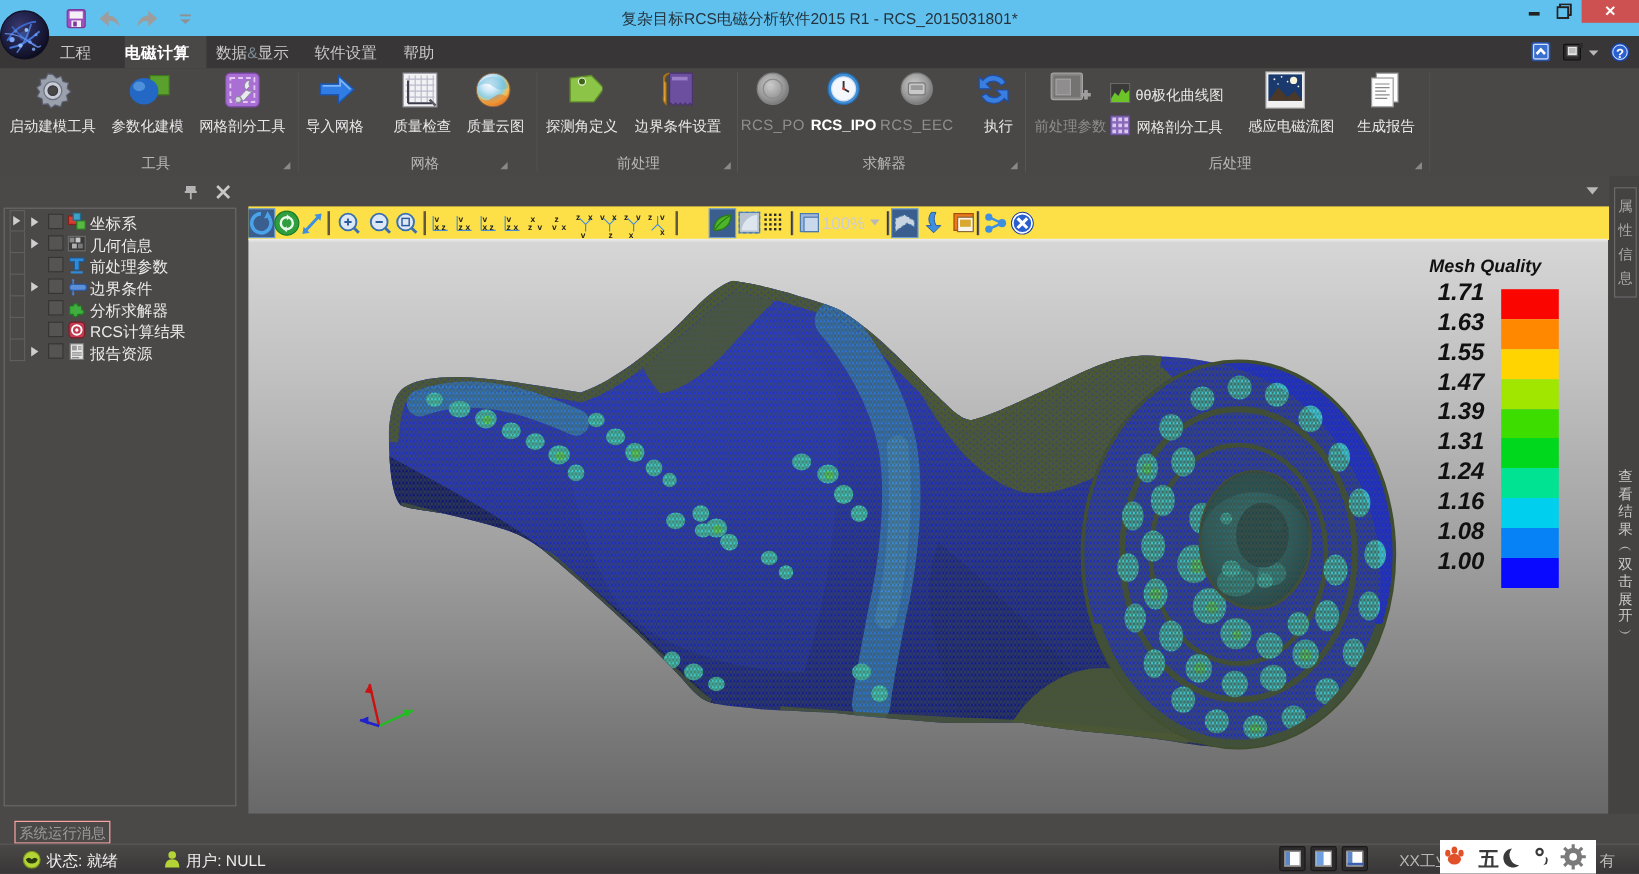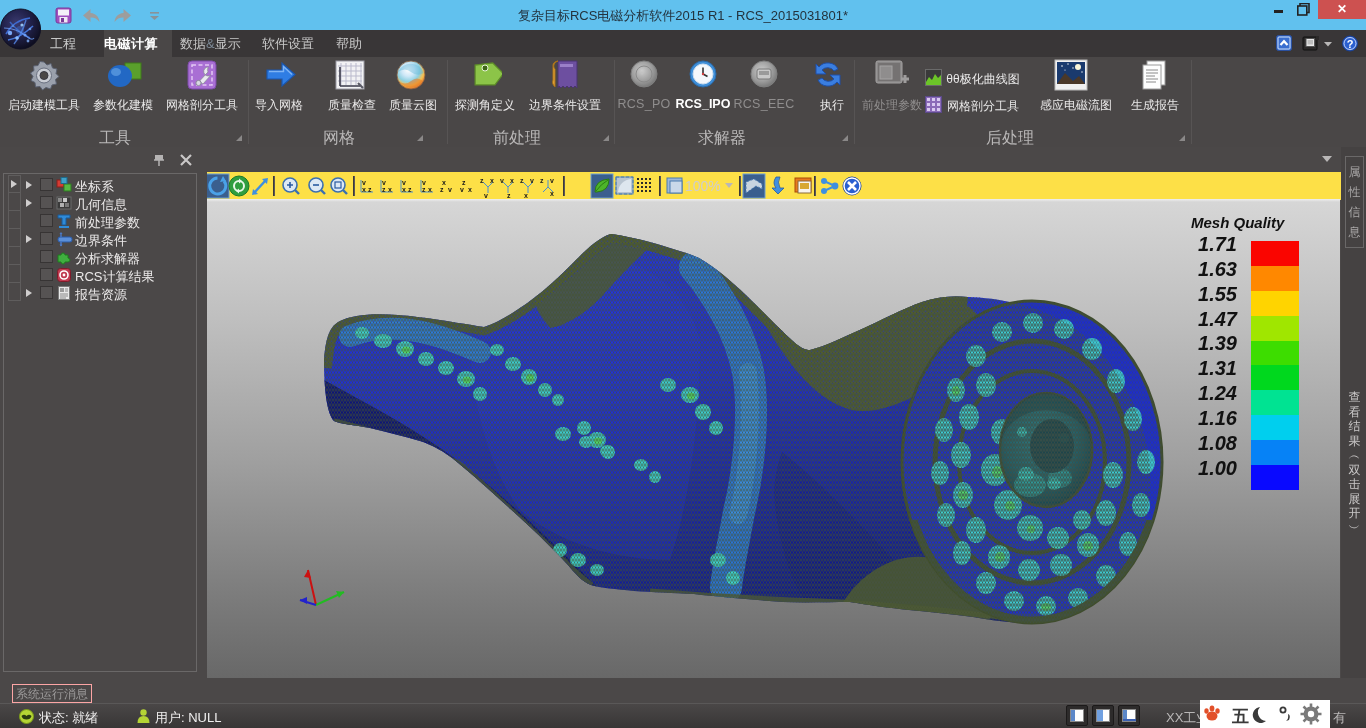--- a/index.html
+++ b/index.html
@@ -10,21 +10,21 @@
 #title-text { position:absolute; left:0; top:7px; width:1366px; text-align:center;
   font-size:13px; color:#23333e; }
 #btn-min { position:absolute; left:1274px; top:10px; width:9px; height:3px; background:#222; }
 #btn-close { position:absolute; left:1318px; top:0; width:48px; height:19px; background:#cd5150;
   color:#fff; text-align:center; font-size:12px; font-weight:bold; line-height:19px; }
 #menubar { position:absolute; left:0; top:30px; width:1366px; height:27px; background:#393637; }
 .mtab { position:absolute; top:0; height:27px; line-height:27px; font-size:13px; color:#c8c8c8; text-align:left; }
 .mtab.sel { background:#4a4747; color:#ffffff; font-weight:bold; letter-spacing:0.5px; }
 #ribbon { position:absolute; left:0; top:57px; width:1366px; height:90px; background:#4a4747; }
 .rsep { position:absolute; top:3px; width:1px; height:84px; background:#403d3d; border-right:1px solid #575454; }
-.rlabel { position:absolute; top:71px; height:16px; font-size:16px; color:#b9b7b7; text-align:right; }
+.rlabel { position:absolute; top:71px; height:16px; font-size:12px; color:#b9b7b7; text-align:right;margin-left:15px; }
 .rbtn-label { position:absolute; top:40px; font-size:12px; color:#e9e8e8; text-align:center; white-space:nowrap; transform:translateX(-50%); }
 .rbtn-label.dis { color:#8f8d8d; }
 .corner { position:absolute; top:78px; width:0; height:0; border-left:6px solid transparent; border-bottom:6px solid #8a8888; }
 #main { position:absolute; left:0; top:147px; width:1366px; height:531px; background:#4b4848; }
 #leftpanel { position:absolute; left:0; top:0; width:203px; height:531px; background:#4b4848; }
 #lp-head { position:absolute; left:8px; top:9px; width:194px; height:22px; color:#c3c1c1; font-size:13px; }
 #lp-tree { position:absolute; left:3px; top:26px; width:194px; height:499px; border:1px solid #6a6868; background:#4b4848; }
 .trow { position:absolute; left:0; height:18px; width:190px; font-size:13px; color:#eceaea; }
 .gcell { position:absolute; left:4px; width:13px; height:18px; border:1px solid #5f5d5d; border-top:none; }
 .tarrow { position:absolute; width:0; height:0; border-top:4px solid transparent; border-bottom:4px solid transparent; border-left:6px solid #cfcdcd; }

